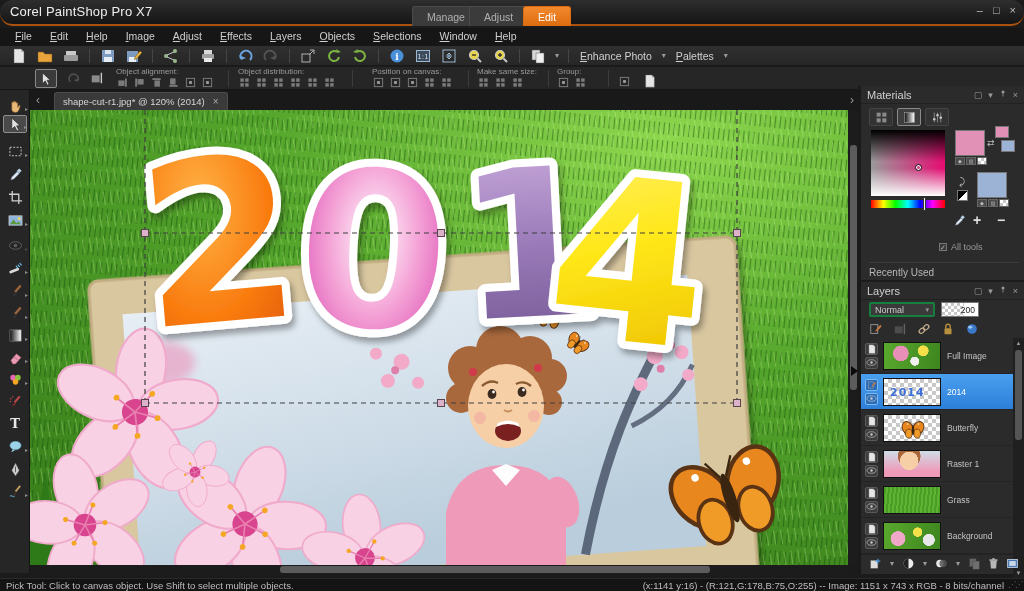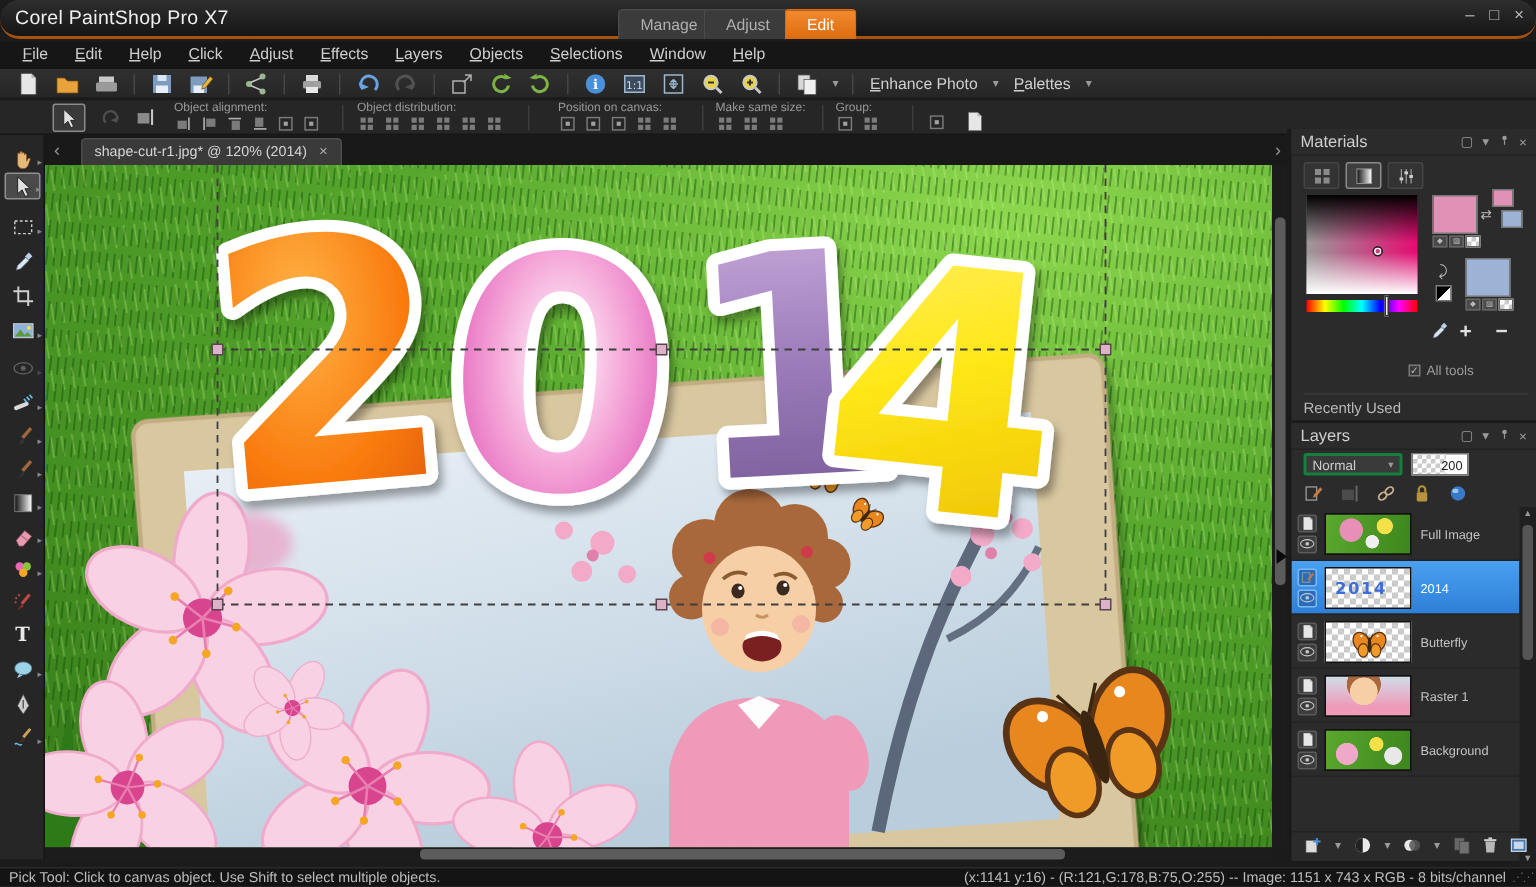--- a/index.html
+++ b/index.html
@@ -347,21 +347,21 @@
     <span>–</span>
     <span>□</span>
     <span>×</span>
   </div>
 </div>
 
 <div id="menubar" class="abs">
   <span class="menu-item">File</span>
   <span class="menu-item">Edit</span>
   <span class="menu-item">Help</span>
-  <span class="menu-item">Click</span>
+  <span class="menu-item">Image</span>
   <span class="menu-item">Adjust</span>
   <span class="menu-item">Effects</span>
   <span class="menu-item">Layers</span>
   <span class="menu-item">Objects</span>
   <span class="menu-item">Selections</span>
   <span class="menu-item">Window</span>
   <span class="menu-item">Help</span>
 </div>
 
 <div id="toolbar" class="abs">
@@ -1078,20 +1078,36 @@
               <svg class="glyph" width="10" height="10">
                 <use href="#i-page"></use>
               </svg>
             </div>
             <div class="eye-btn">
               <svg class="glyph" width="11" height="7">
                 <use href="#i-eye-g"></use>
               </svg>
             </div>
           </div>
+        <div class="lthumb" style="background:repeating-linear-gradient(95deg,#4a9c24 0 2px,#5fb332 2px 4px),linear-gradient(#5aa82e,#3d861e)"></div>
+        <span class="lname">Grass</span>
+      </div>
+      <div class="lrow">
+        <div class="cols">
+            <div class="type-btn">
+              <svg class="glyph" width="10" height="10">
+                <use href="#i-page"></use>
+              </svg>
+            </div>
+            <div class="eye-btn">
+              <svg class="glyph" width="11" height="7">
+                <use href="#i-eye-g"></use>
+              </svg>
+            </div>
+          </div>
         <div class="lthumb" style="background:radial-gradient(circle at 25% 60%,#f0a8c8 0 16%,transparent 17%),radial-gradient(circle at 60% 35%,#f5e04a 0 12%,transparent 13%),radial-gradient(circle at 80% 65%,#e8e8e8 0 12%,transparent 13%),linear-gradient(100deg,#5aa82e,#3d861e)"></div>
         <span class="lname">Background</span>
       </div>
     </div>
 
     <div id="layers-scroll">
       <div class="arr" style="top:0">▲</div>
       <div id="lthumb-bar"></div>
       <div class="arr" style="bottom:0">▼</div>
     </div>

